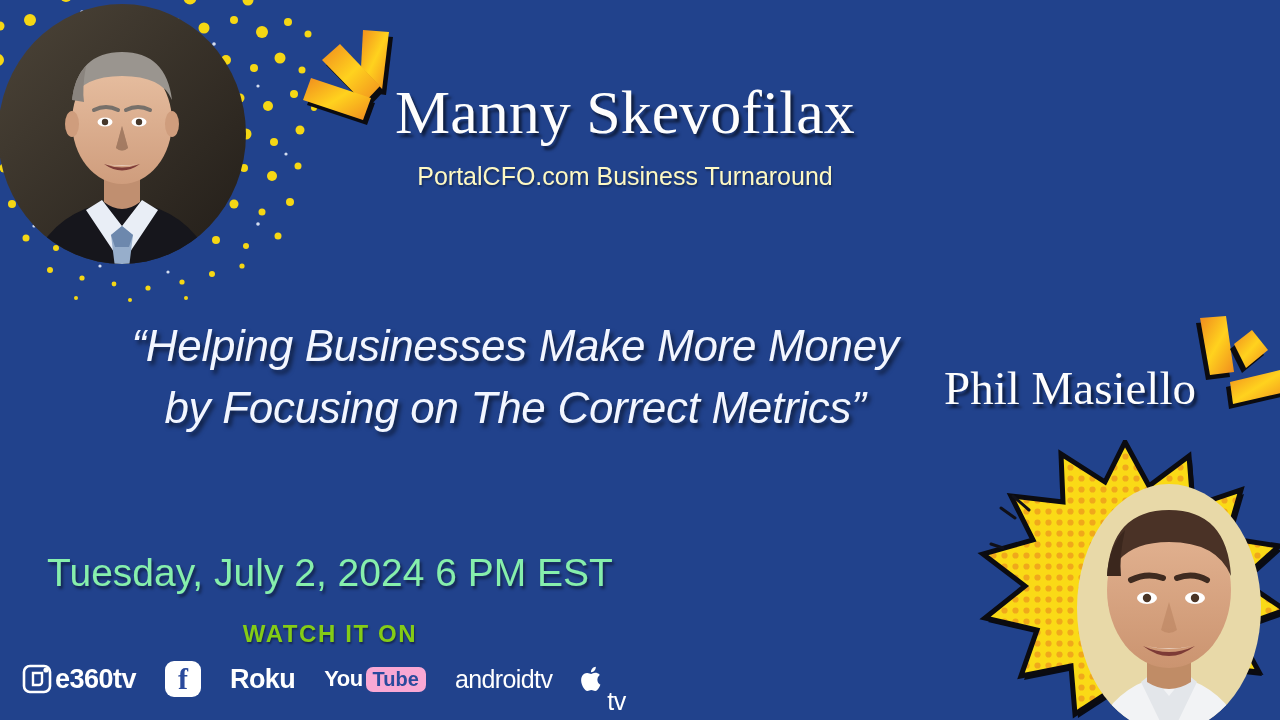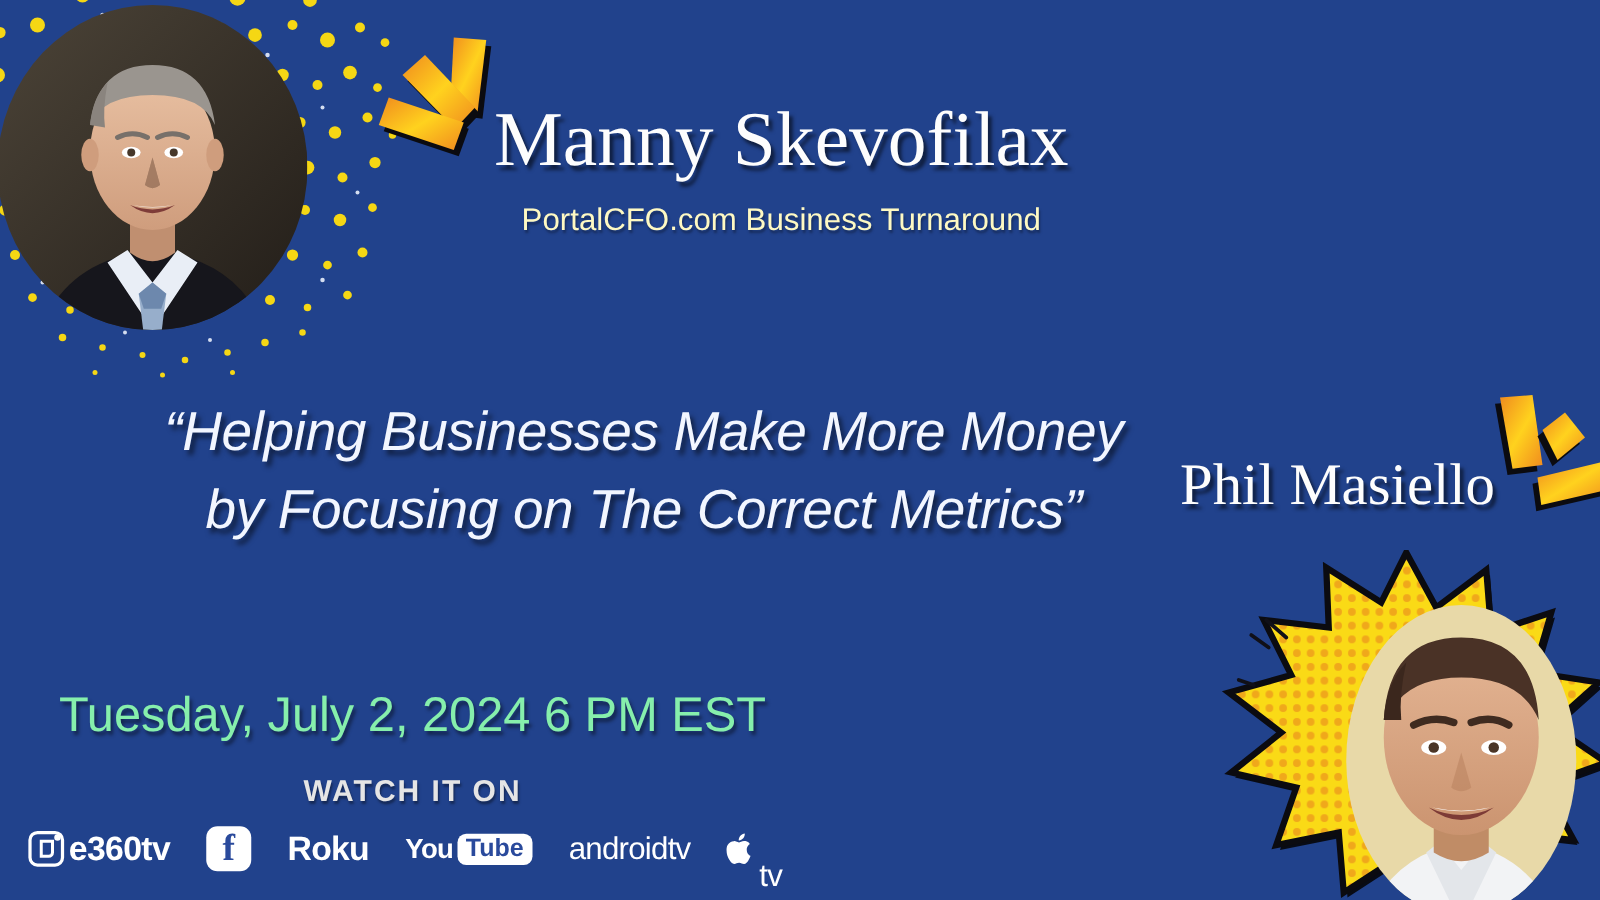--- a/index.html
+++ b/index.html
@@ -69,21 +69,21 @@
 
   
   #date-line{
     position:absolute;left:40px;top:551px;width:580px;
     font-size:39px;color:#86efac;text-align:center;white-space:nowrap;
     text-shadow:2px 3px 3px rgba(0,0,0,.45);
   }
   #watch-on{
     position:absolute;left:40px;top:620px;width:580px;
     font-size:24px;font-weight:bold;letter-spacing:1.6px;
-    color:#e5e5e5;text-align:center;white-space:nowrap;
+    color:#84cc16;text-align:center;white-space:nowrap;
     text-shadow:1px 2px 2px rgba(0,0,0,.4);
   }
 
   
   #platforms{
     position:absolute;left:22px;top:655px;height:48px;
     display:flex;align-items:center;gap:29px;
   }
   .plat{display:flex;align-items:center;height:44px;color:#fff;}
 
@@ -100,21 +100,21 @@
   .amz-wrap{position:relative;display:flex;align-items:baseline;gap:5px;}
   .amz-word{font-size:24px;font-weight:bold;letter-spacing:-.6px;}
   .amz-fire{font-size:23px;font-weight:300;letter-spacing:-.3px;}
   .amz-smile{position:absolute;left:1px;top:24px;width:70px;height:12px;}
 
   .roku{font-size:27px;font-weight:bold;letter-spacing:-.6px;}
 
   .yt-wrap{display:flex;align-items:center;gap:3px;}
   .yt-you{font-size:22px;font-weight:bold;letter-spacing:-.5px;}
   .yt-tube{
-    background:#ffffff;color:#2a4a9c;border-radius:7px;
+    background:#f9a8d4;color:#2a4a9c;border-radius:7px;
     padding:2px 7px;font-size:20px;font-weight:bold;line-height:1.05;
   }
 
   .atv-txt{font-size:25px;font-weight:300;letter-spacing:-.5px;margin-top:45px;}
 
   .apple-mark{width:24px;height:28px;margin-right:2px;}
   .androidtv{font-size:25px;font-weight:500;letter-spacing:-.6px;}
 </style>
 </head>
 <body>

